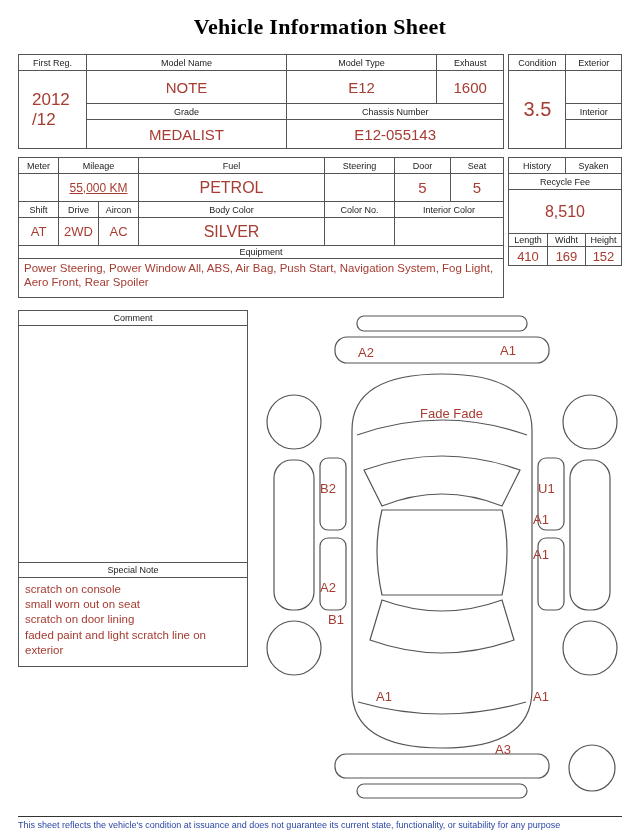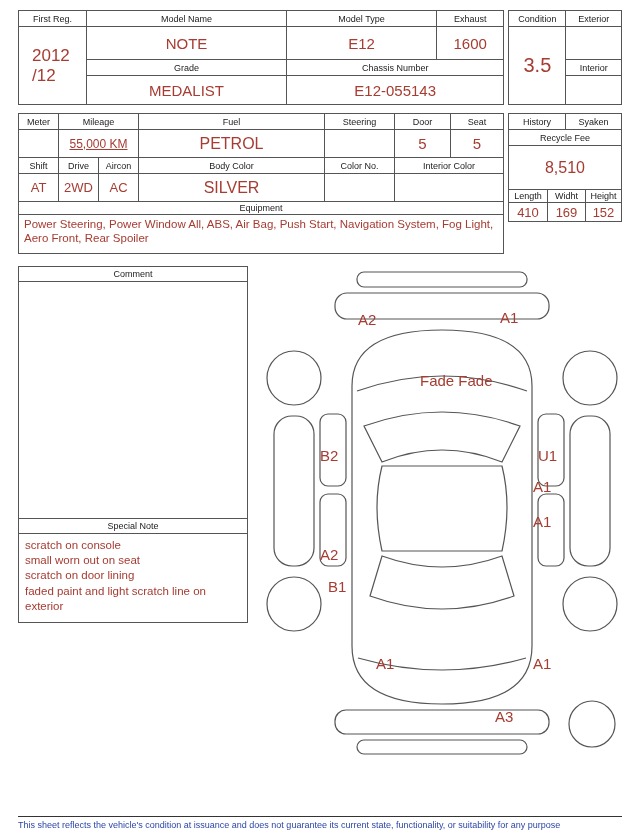--- a/index.html
+++ b/index.html
@@ -55,35 +55,35 @@
   .box-head{
     font-size:9px;text-align:center;border-bottom:1px solid var(--line);
     padding:2px 0;color:#222;
   }
   .comment-body{height:236px;}
   .note-box{margin-top:-1px;}
   .note-lines{padding:4px 6px 8px 6px;}
   .note-line{color:var(--red);font-size:11.5px;line-height:1.32;}
   .diagram{position:relative;width:360px;height:496px;}
   .mk{
-    position:absolute;color:var(--red);font-size:15px;line-height:1;
+    position:absolute;color:var(--red);font-size:13px;line-height:1;
     white-space:nowrap;
-    margin-top:10px;
   }
   .footer{
     position:absolute;left:18px;right:18px;bottom:5px;
     border-top:1px solid #333;padding-top:3px;
     font-size:9px;color:var(--blue);
   }
 </style>
 </head>
 <body>
 
 <div class="sheet">
 
+  <div class="title">Vehicle Information Sheet</div>
 
   <div class="row">
     <table class="grid" style="width:488px">
       <colgroup>
           <col style="width:68px">
           <col style="width:200px">
           <col style="width:150px">
           <col>
         </colgroup>
       <tbody>

